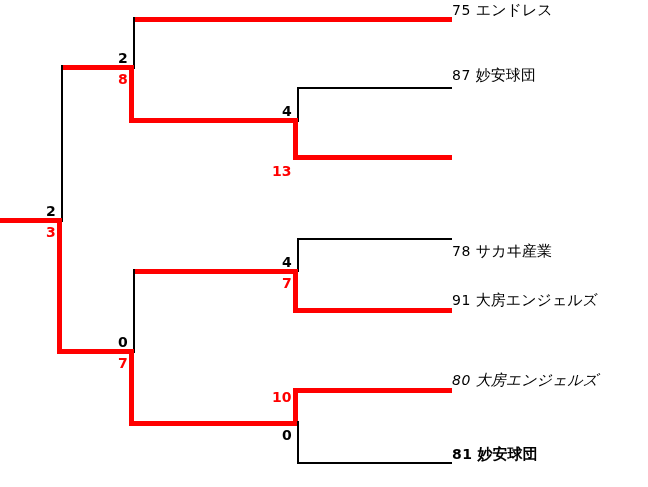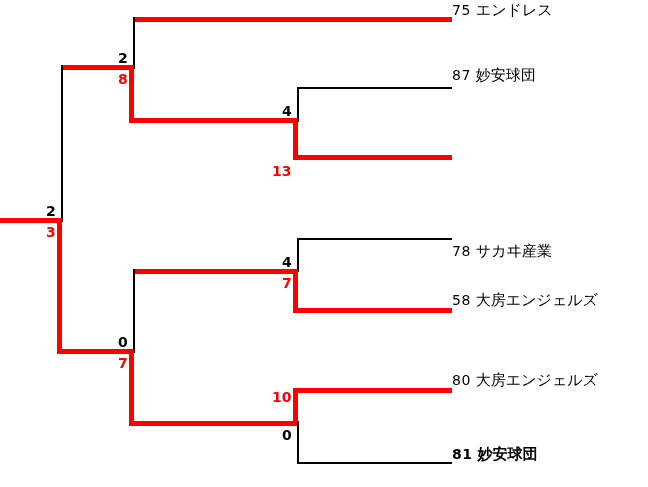--- a/index.html
+++ b/index.html
@@ -72,23 +72,23 @@
   <div class="team" style="left:452px; top:3px;">
     <span class="num">75</span><span class="nm">エンドレス</span>
   </div>
   <div class="team" style="left:452px; top:68px;">
     <span class="num">87</span><span class="nm">妙安球団</span>
   </div>
   <div class="team" style="left:452px; top:220px;margin-top:24px;">
     <span class="num">78</span><span class="nm">サカヰ産業</span>
   </div>
   <div class="team" style="left:452px; top:293px;">
-    <span class="num">58</span><span class="nm">大房エンジェルズ</span>
+    <span class="num">91</span><span class="nm">大房エンジェルズ</span>
   </div>
-  <div class="team" style="left:452px; top:373px;">
+  <div class="team" style="left:452px; top:373px;font-style:italic;">
     <span class="num">80</span><span class="nm">大房エンジェルズ</span>
   </div>
   <div class="team" style="left:452px; top:447px;font-weight:bold;">
     <span class="num">81</span><span class="nm">妙安球団</span>
   </div>
 
   <div class="ln red" style="left:133px; top:17px; width:319px; height:5px;"></div>
 
   <div class="ln" style="left:297px; top:87px; width:155px; height:2px;"></div>
 

